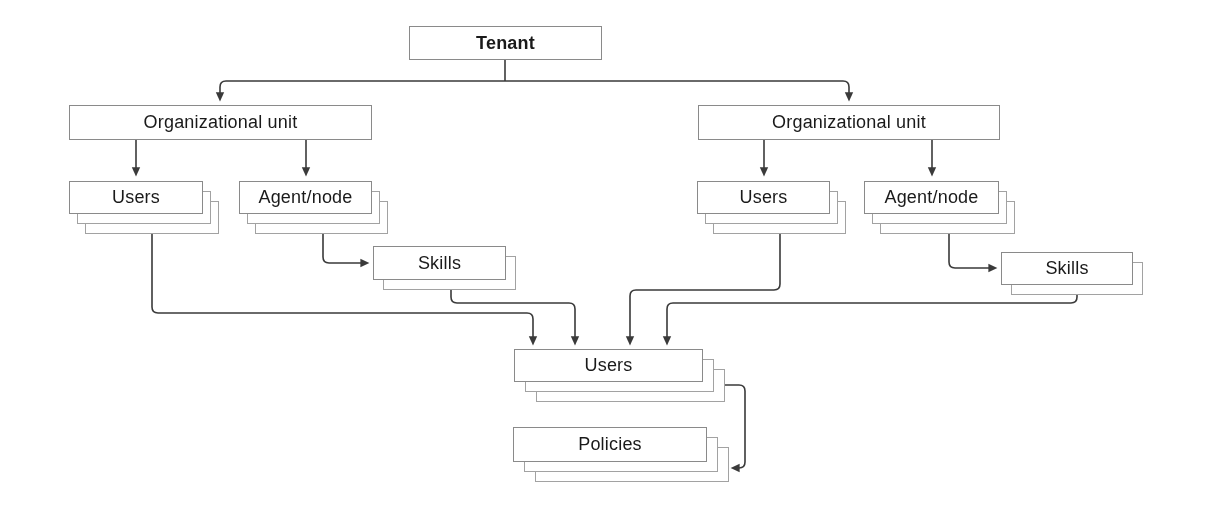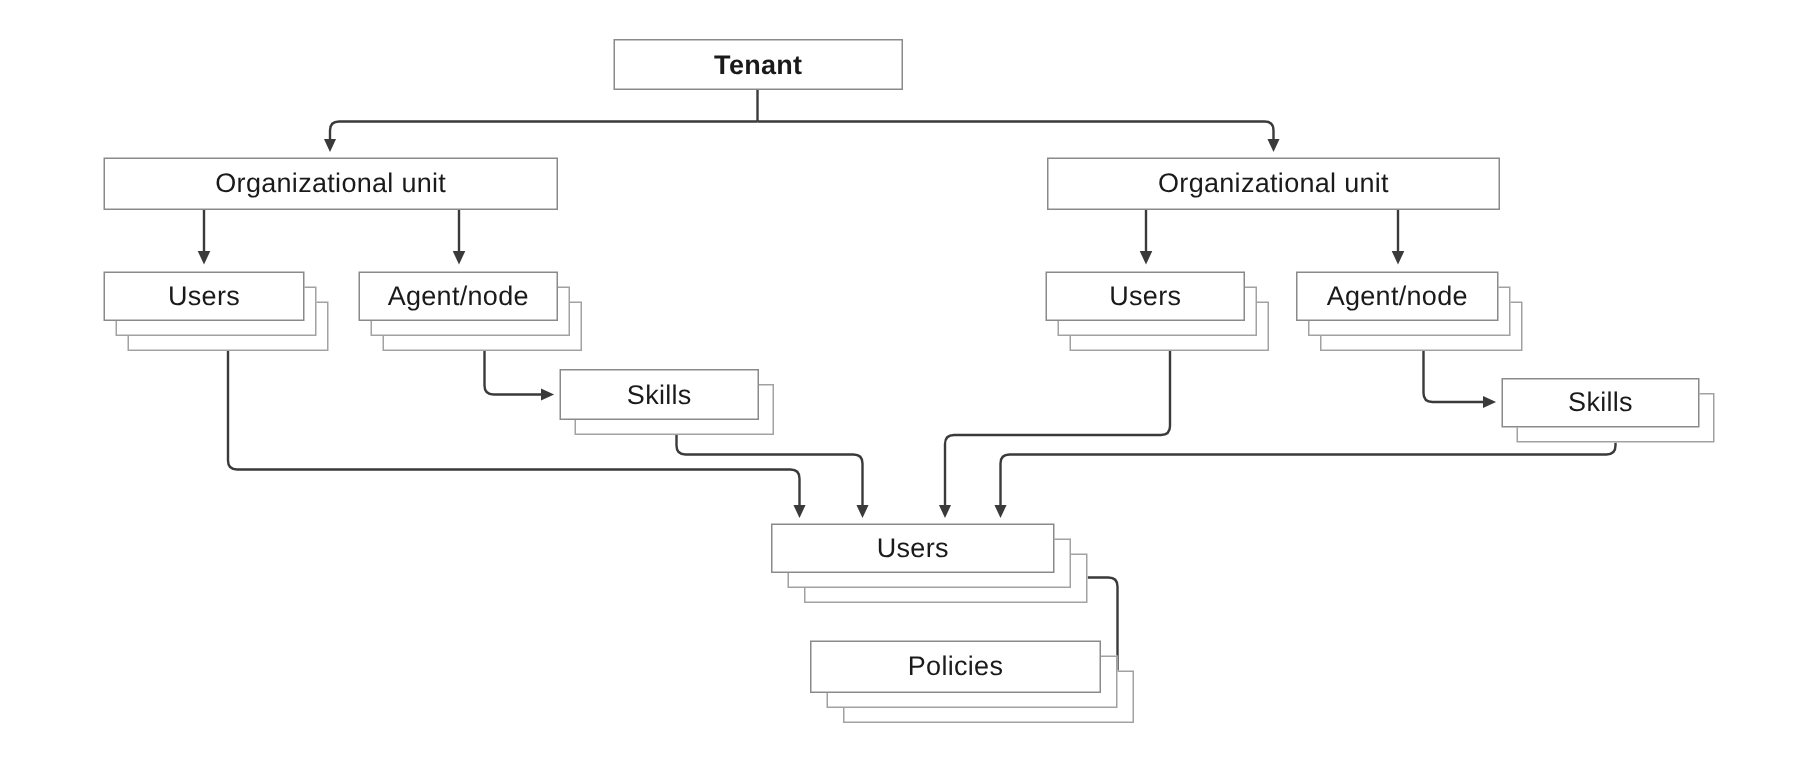--- a/index.html
+++ b/index.html
@@ -120,21 +120,21 @@
   </div>
 
   <div class="node lg" style="left:514px;top:349px;width:189px;height:33px;">
     <div class="layer s2"></div>
     <div class="layer s1"></div>
     <div class="box">
       <span>Users</span>
     </div>
   </div>
 
-  <div class="node lg" style="left:540px;top:427px;width:194px;height:35px;">
+  <div class="node lg" style="left:513px;top:427px;width:194px;height:35px;">
     <div class="layer s2"></div>
     <div class="layer s1"></div>
     <div class="box">
       <span>Policies</span>
     </div>
   </div>
 
 </div>
 
 </body></html>

